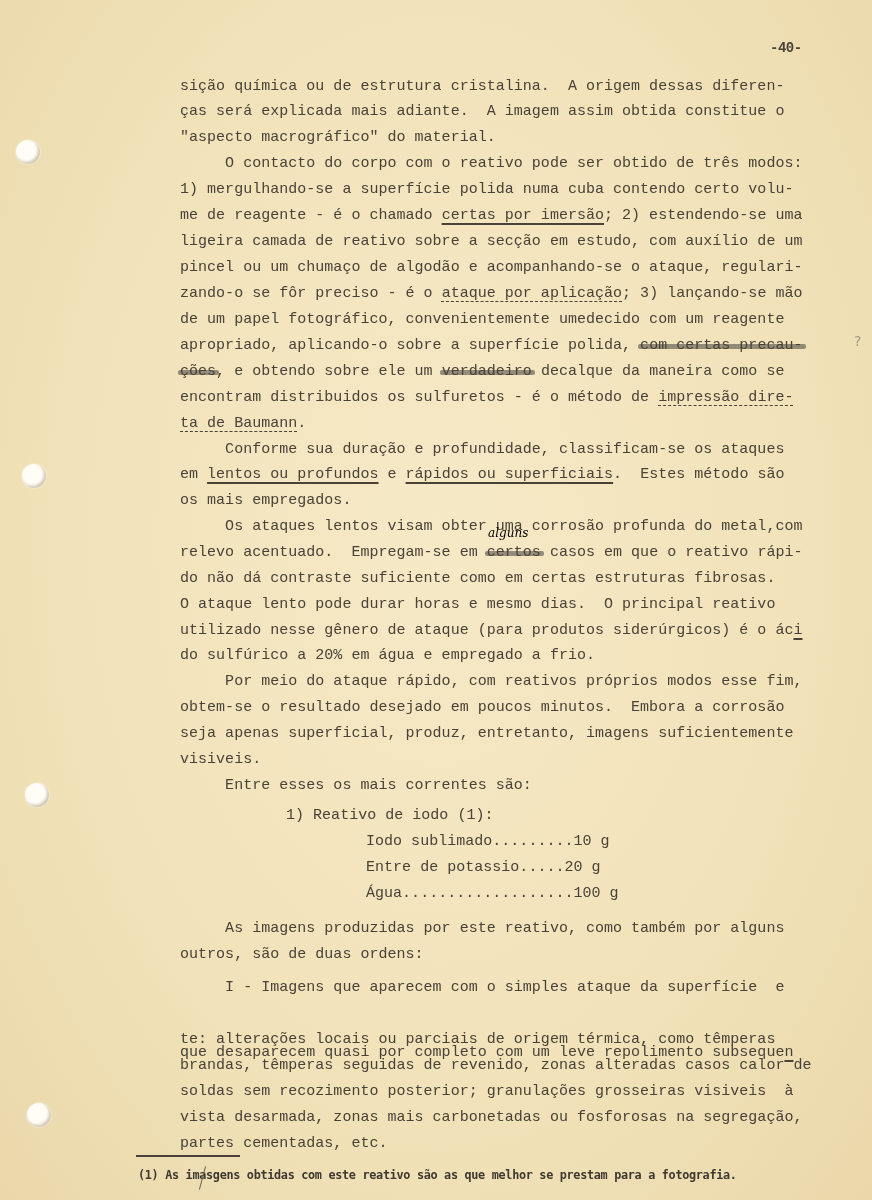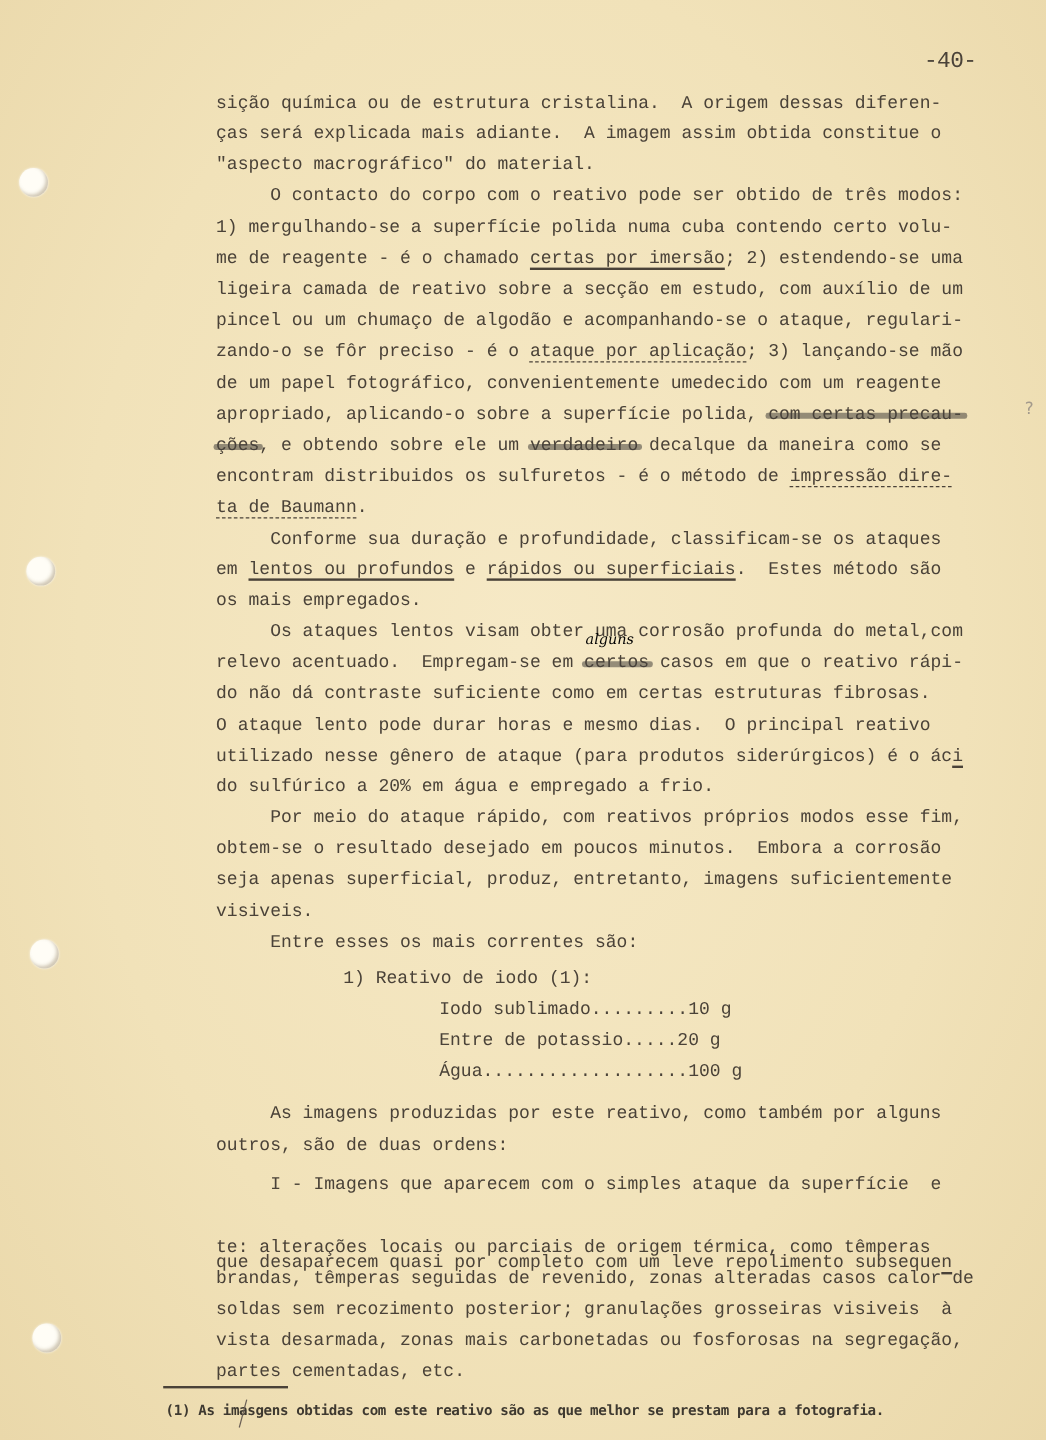--- a/index.html
+++ b/index.html
@@ -8,21 +8,21 @@
     background: #f3e5bf;
     background: radial-gradient(ellipse at 50% 45%, #f6e9c6 0%, #f1e2b9 60%, #ead8aa 100%);
     font-family: "Liberation Mono", "DejaVu Sans Mono", monospace;
     color: #4a4238;
   }
   .hole {
     position: absolute; width: 24px; height: 24px; border-radius: 50%;
     background: #fffdf6; box-shadow: -2px -2px 3px rgba(120,100,60,0.35) inset, 0 0 2px rgba(255,255,255,0.8);
   }
   .page-number {
-    position: absolute; left: 770px; top: 40px; font-size: 19px; letter-spacing: -0.5px;
+    position: absolute; left: 770px; top: 40px; font-size: 14px; letter-spacing: -0.5px; font-weight: bold;
   }
   .line {
     position: absolute; left: 136px; font-size: 15px; letter-spacing: 0.02px;
     white-space: pre; line-height: 22px; margin-left: 44px;
   }
   .u { text-decoration: underline; text-decoration-style: dashed; text-underline-offset: 4px; text-decoration-thickness: 1px; }
   .us { text-decoration: underline; text-underline-offset: 4px; text-decoration-thickness: 1.5px; }
   .strike { position: relative; }
   .strike::after {
     content: ""; position: absolute; left: -2px; right: -3px; top: 50%;

